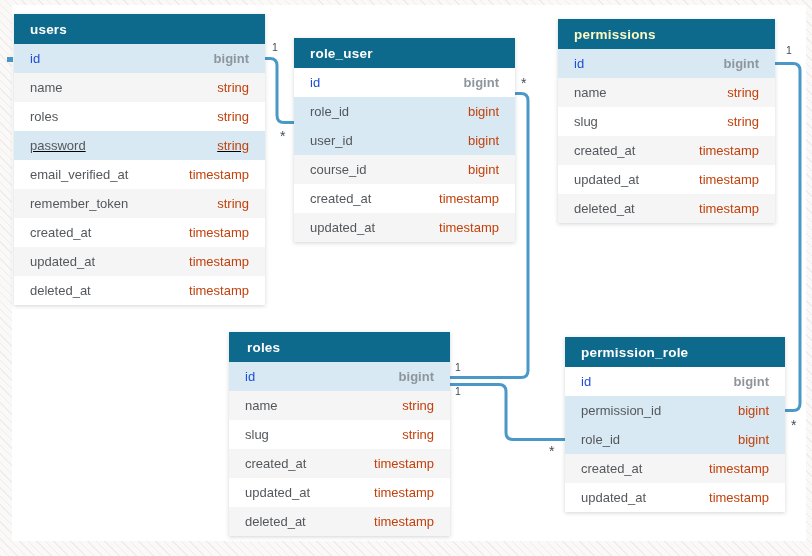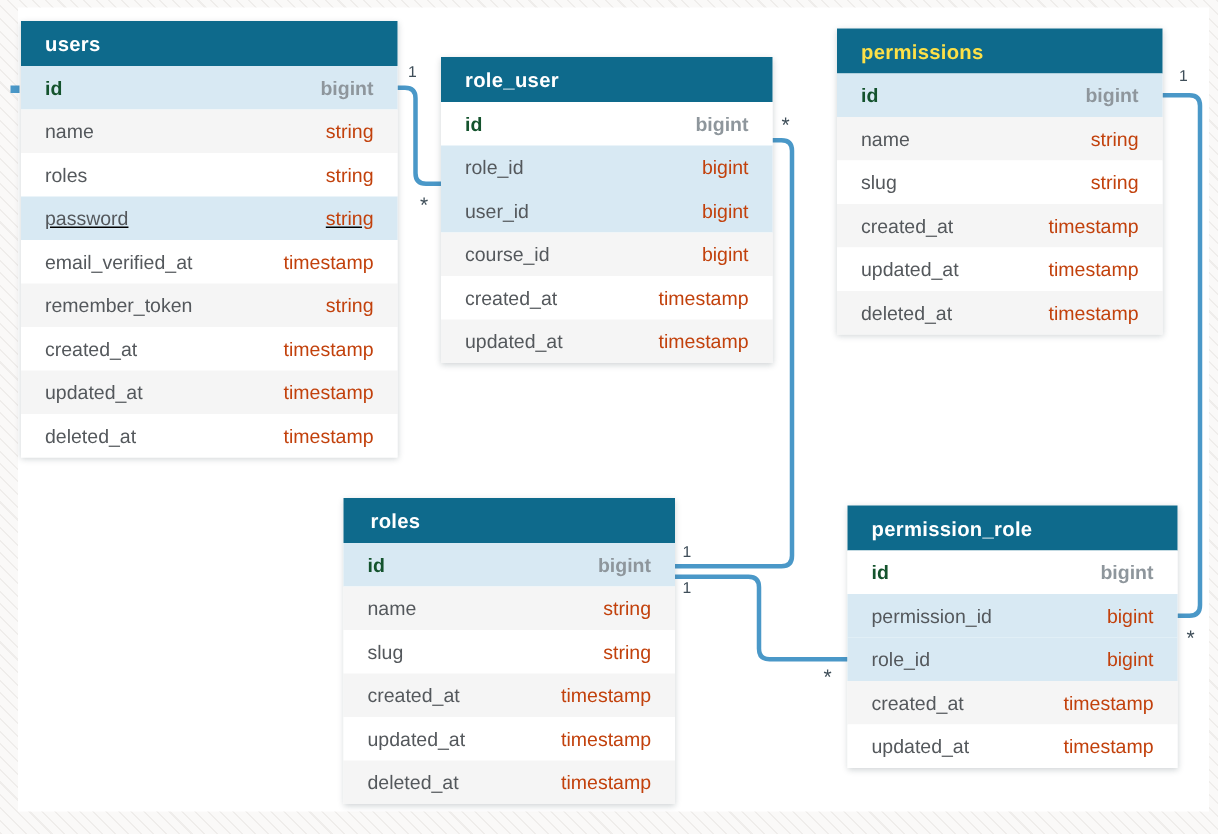--- a/index.html
+++ b/index.html
@@ -28,21 +28,21 @@
     padding: 0 16px; box-sizing: border-box;
     color: #ffffff; font-size: 13.5px; font-weight: bold; letter-spacing: .2px;
     cursor: move;
   }
   .db-row {
     height: 29px; display: flex; align-items: center; justify-content: space-between;
     padding: 0 16px; box-sizing: border-box; font-size: 13px;
   }
   .db-col-name { color: #54585c; }
   .db-col-type { color: #c2410c; }
-  .db-row.pk .db-col-name { font-weight: bold; color: #14532d; }
+  .db-row.pk .db-col-name { font-weight: normal; color: #1d4ed8; }
   .db-row.pk .db-col-type { font-weight: bold; color: #8e969c; }
   .wire { fill: none; stroke-width: 3; stroke-linecap: round; }
   .card-label { font-size: 10.5px; fill: #3f4e59; }
   .card-label.star { font-size: 14px; }
 </style>
 </head>
 <body>
 
 <div class="canvas">
   <div class="canvas-inner"></div>
@@ -126,21 +126,21 @@
         <div class="db-row" style="background: rgb(255, 255, 255);">
           <span class="db-col-name">created_at</span>
           <span class="db-col-type">timestamp</span>
         </div>
         <div class="db-row" style="background: rgb(245, 245, 245);">
           <span class="db-col-name">updated_at</span>
           <span class="db-col-type">timestamp</span>
         </div>
       </div>
       <div class="db-table" style="left: 558px; top: 19px; width: 217px;">
-        <div class="db-table-header" style="background: rgb(14, 106, 140); color: #fde047;">
+        <div class="db-table-header" style="background: rgb(14, 106, 140); color: #fef9c3;">
           <span>permissions</span>
         </div>
         <div class="db-row pk" style="background: rgb(216, 233, 243);">
           <span class="db-col-name">id</span>
           <span class="db-col-type">bigint</span>
         </div>
         <div class="db-row" style="background: rgb(245, 245, 245);">
           <span class="db-col-name">name</span>
           <span class="db-col-type">string</span>
         </div>

